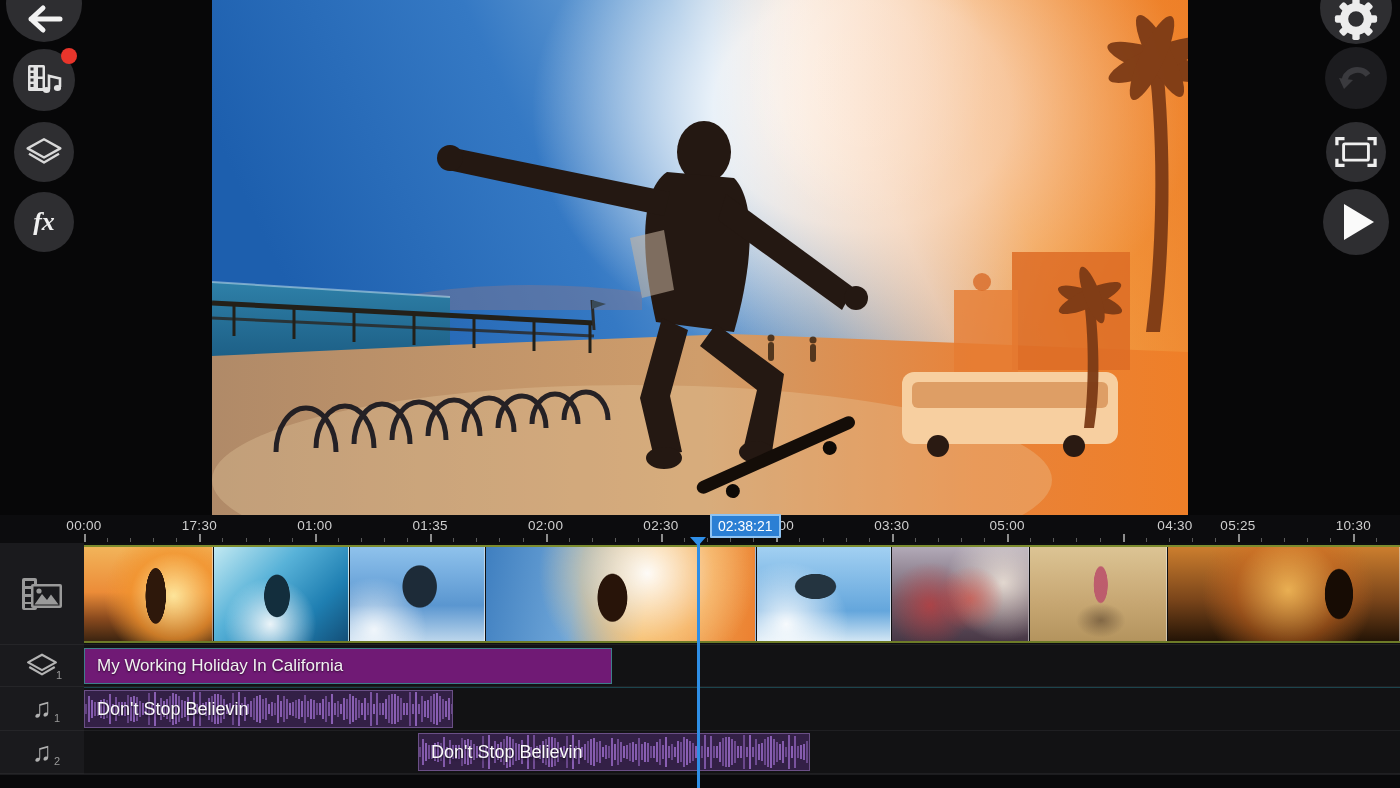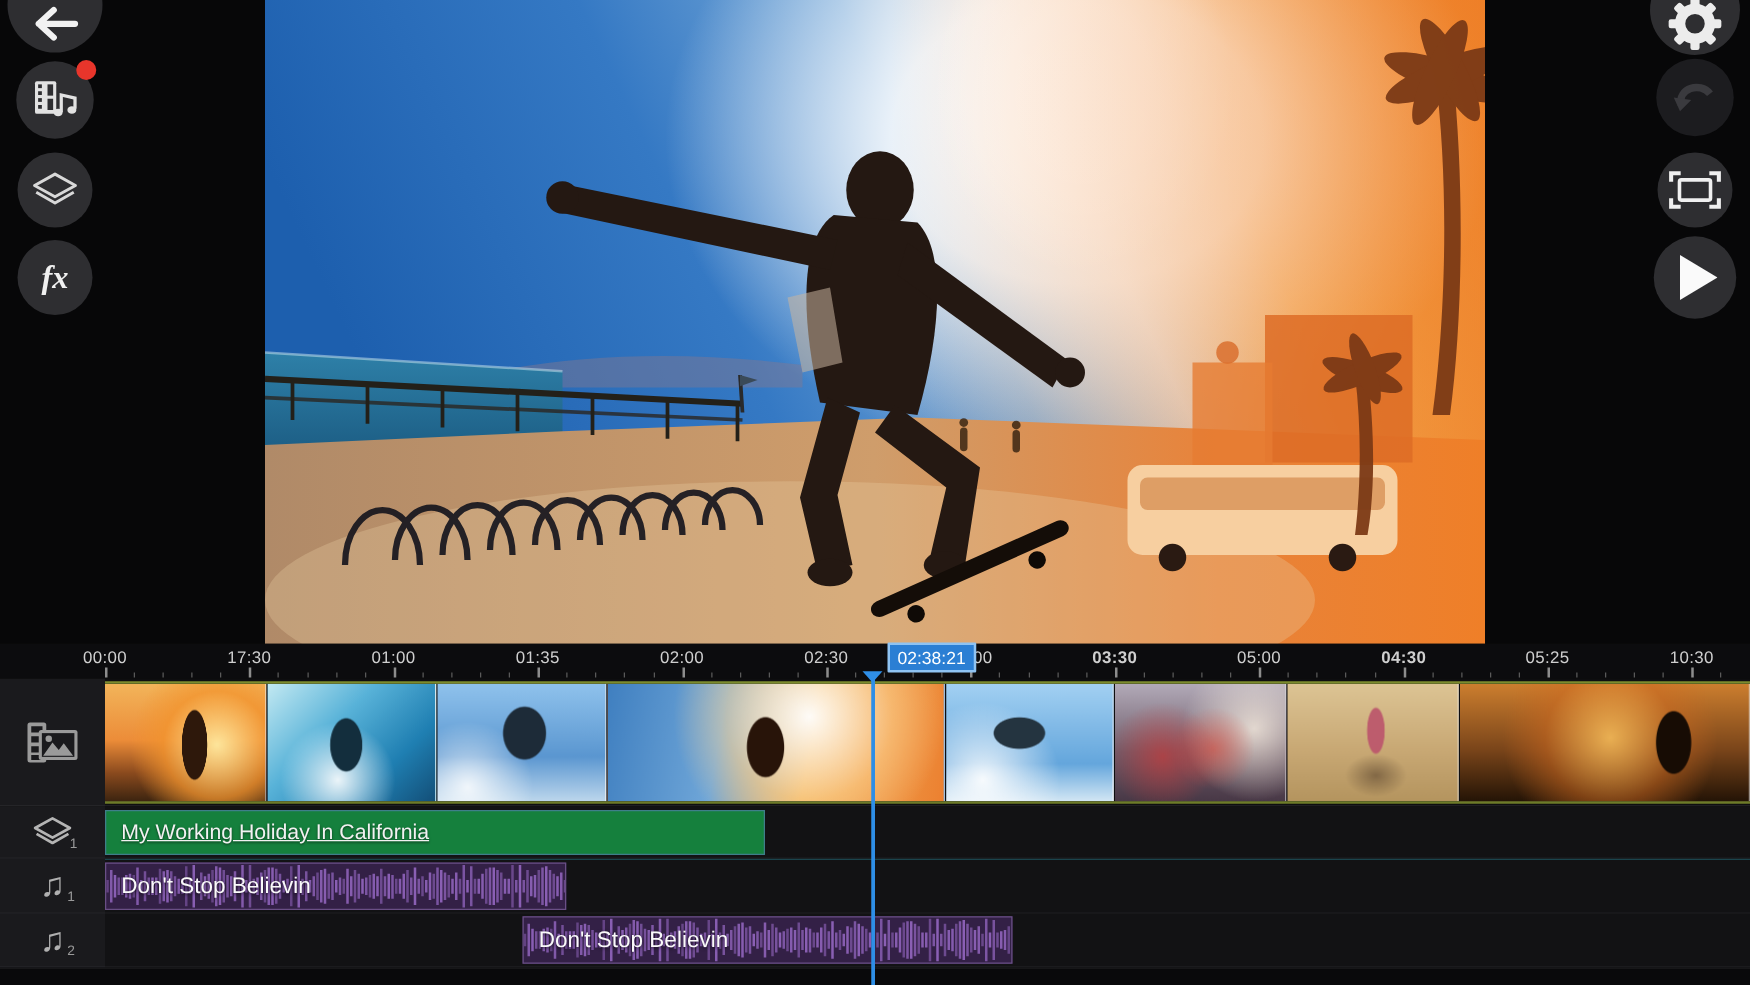--- a/index.html
+++ b/index.html
@@ -72,23 +72,23 @@
       radial-gradient(ellipse 9% 34% at 52% 40%, rgba(188,88,108,.95) 55%, rgba(188,88,108,0) 60%),
       radial-gradient(ellipse 26% 26% at 52% 78%, rgba(70,50,34,.5), rgba(70,50,34,0) 70%),
       linear-gradient(to bottom, #dcc494 0%, #c8a874 56%, #b4945e 100%); }
   .clip-dusk-silhouette { background:
       radial-gradient(ellipse 11% 48% at 74% 50%, #170c04 54%, rgba(23,12,4,0) 57%),
       radial-gradient(circle at 52% 46%, rgba(250,192,92,.85), rgba(205,105,32,.5) 40%, rgba(205,105,32,0) 66%),
       linear-gradient(to bottom, #cc7e2e 0%, #7a451a 56%, #241406 100%); }
 
   
   .row-layer { top:130px; height:42px; }
-  .title-clip { position:absolute; top:3px; height:36px; background:#15803d; border:1px solid #3f7e8a;
+  .title-clip { position:absolute; top:3px; height:36px; background:#701a75; border:1px solid #3f7e8a;
                 display:flex; align-items:center; padding-left:12px; color:#f2f2f2; font-size:17px;
-                text-shadow:0 1px 2px rgba(0,0,0,.6); white-space:nowrap; overflow:hidden;text-decoration:underline; }
+                text-shadow:0 1px 2px rgba(0,0,0,.6); white-space:nowrap; overflow:hidden; }
 
   
   .row-audio1 { top:172px; height:44px; }
   .row-audio1 .track-lane { border-top:1px solid #1b444d; }
   .row-audio2 { top:216px; height:43px; }
   .audio-clip { position:absolute; top:2px; height:38px; background:#332046; border:1px solid #6a4f86; overflow:hidden; }
   .audio-clip .wave { position:absolute; inset:0; display:flex; align-items:center; }
   .wave-bar { width:2px; margin-right:1px; background:#8a5fb4; flex:0 0 auto; }
   .audio-label { position:absolute; left:12px; top:50%; transform:translateY(-50%); color:#fafafa; font-size:18px;
                  text-shadow:0 1px 3px rgba(0,0,0,.75); white-space:nowrap; z-index:2; }
@@ -297,23 +297,23 @@
   <div class="timeline">
 
     <div class="ruler" id="ruler">
         <div class="ruler-label" style="left: 84px;">00:00</div>
         <div class="ruler-label" style="left: 199.4px;">17:30</div>
         <div class="ruler-label" style="left: 314.8px;">01:00</div>
         <div class="ruler-label" style="left: 430.2px;">01:35</div>
         <div class="ruler-label" style="left: 545.6px;">02:00</div>
         <div class="ruler-label" style="left: 661px;">02:30</div>
         <div class="ruler-label" style="left: 776.4px;">04:00</div>
-        <div class="ruler-label" style="left: 891.8px; font-weight: bold;">03:30</div>
+        <div class="ruler-label" style="left: 891.8px;">03:30</div>
         <div class="ruler-label" style="left: 1007.2px;">05:00</div>
-        <div class="ruler-label" style="left: 1123px; font-weight: bold;">04:30</div>
+        <div class="ruler-label" style="left: 1175px;">04:30</div>
         <div class="ruler-label" style="left: 1238px;">05:25</div>
         <div class="ruler-label" style="left: 1353.4px;">10:30</div>
         <div class="tick major" style="left: 84px;"></div>
         <div class="tick minor" style="left: 107.08px;"></div>
         <div class="tick minor" style="left: 130.16px;"></div>
         <div class="tick minor" style="left: 153.24px;"></div>
         <div class="tick minor" style="left: 176.32px;"></div>
         <div class="tick major" style="left: 199.4px;"></div>
         <div class="tick minor" style="left: 222.48px;"></div>
         <div class="tick minor" style="left: 245.56px;"></div>

